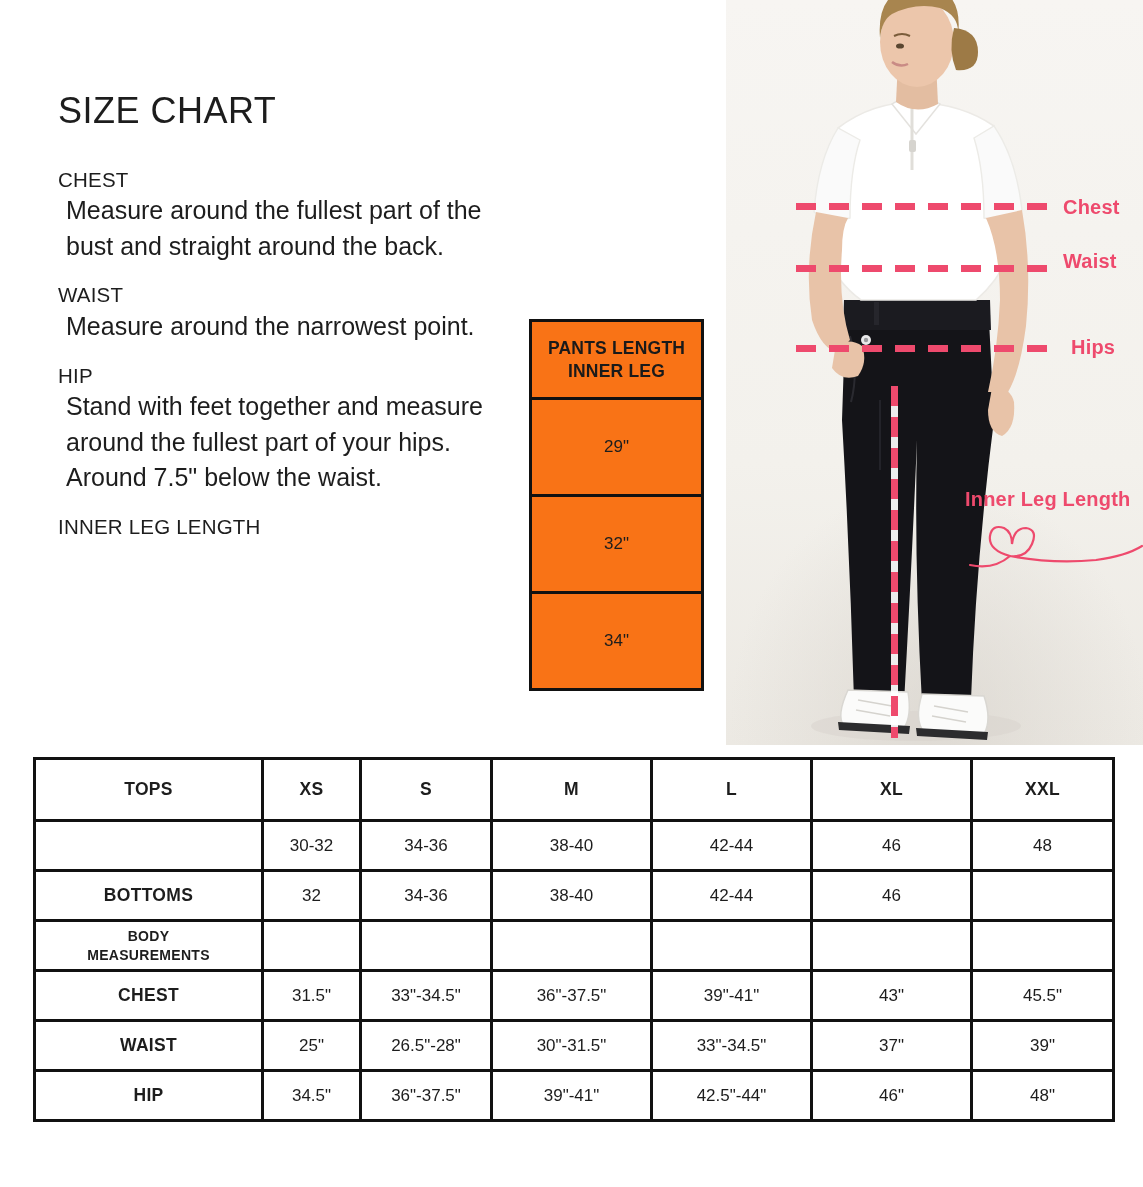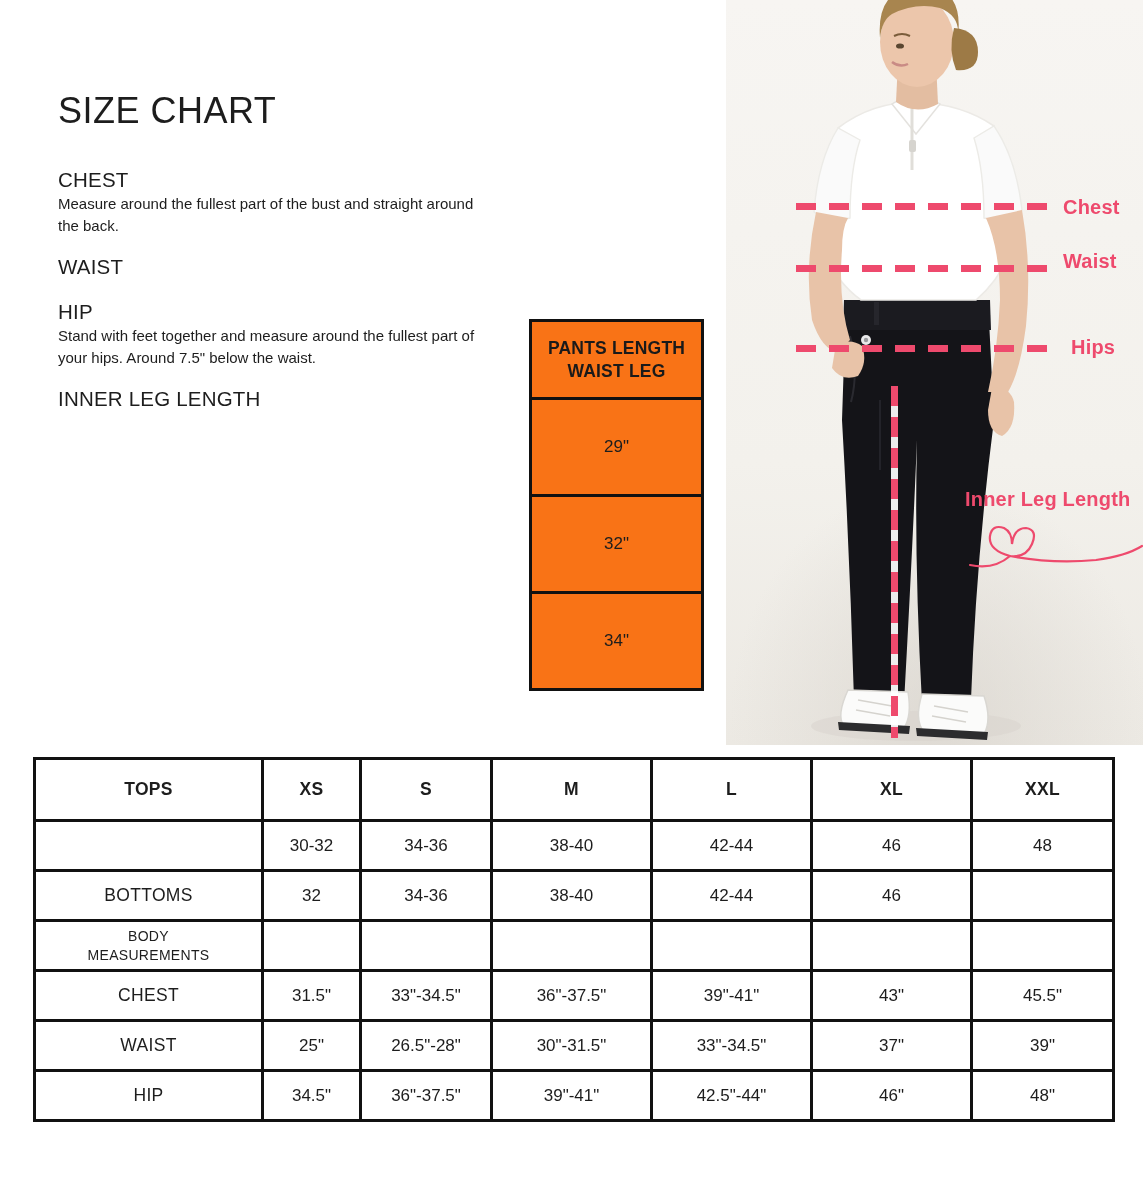--- a/index.html
+++ b/index.html
@@ -38,25 +38,26 @@
   }
   .instr-block { margin-bottom: 17px; }
   .instr-head {
     font-size: 20.5px;
     font-weight: 400;
     letter-spacing: 0.2px;
     color: #1d1d1d;
     line-height: 1.35;
   }
   .instr-body {
-    font-size: 15px;
+    font-size: 25px;
     font-weight: 400;
     color: #1d1d1d;
     line-height: 1.42;
     max-width: 430px;
+    margin-left: 8px;
   }
 
   
   #pants-table {
     position: absolute;
     left: 521px; top: 319px;
     width: 175px; height: 372px;
     border: 3px solid #111;
     background: #f97316;
     display: flex;
@@ -153,21 +154,21 @@
   }
   #size-table td {
     border: 3px solid #111;
     text-align: center;
     vertical-align: middle;
     font-size: 17px;
     color: #1d1d1d;
     padding: 0;
     height: 50px;
   }
-  #size-table td.rowhead { font-weight: normal; font-size: 17.5px; letter-spacing: 0.3px; }
+  #size-table td.rowhead { font-weight: bold; font-size: 17.5px; letter-spacing: 0.3px; }
   #size-table td.rowhead.small { font-size: 14px; line-height: 1.35; }
   #size-table tr.head td { font-weight: bold; font-size: 17.5px; height: 62px; letter-spacing: 0.3px; }
   .col-label { width: 228px; }
   .col-xs  { width: 98px; }
   .col-s   { width: 131px; }
   .col-m   { width: 160px; }
   .col-l   { width: 160px; }
   .col-xl  { width: 160px; }
   .col-xxl { width: 142px; }
 </style>
@@ -179,37 +180,38 @@
   <div id="instructions">
     <h1 id="chart-title">SIZE CHART</h1>
 
     <div class="instr-block">
       <div class="instr-head">CHEST</div>
       <div class="instr-body">Measure around the fullest part of the bust and straight around the back.</div>
     </div>
 
     <div class="instr-block">
       <div class="instr-head">WAIST</div>
+      <div class="instr-body">Measure around the narrowest point.</div>
     </div>
 
     <div class="instr-block">
       <div class="instr-head">HIP</div>
       <div class="instr-body">Stand with feet together and measure around the fullest part of your hips. Around 7.5" below the waist.</div>
     </div>
 
     <div class="instr-block">
       <div class="instr-head">INNER LEG LENGTH</div>
     </div>
   </div>
 
   <div id="pants-table">
     <div class="pants-row" id="pants-header">
       <div>
         <div>PANTS LENGTH</div>
-        <div>WAIST LEG</div>
+        <div>INNER LEG</div>
       </div>
     </div>
     <div class="pants-row pants-cell">29"</div>
     <div class="pants-row pants-cell">32"</div>
     <div class="pants-row pants-cell">34"</div>
   </div>
 
   <div id="photo-panel">
     <div id="photo-stage"></div>
 

